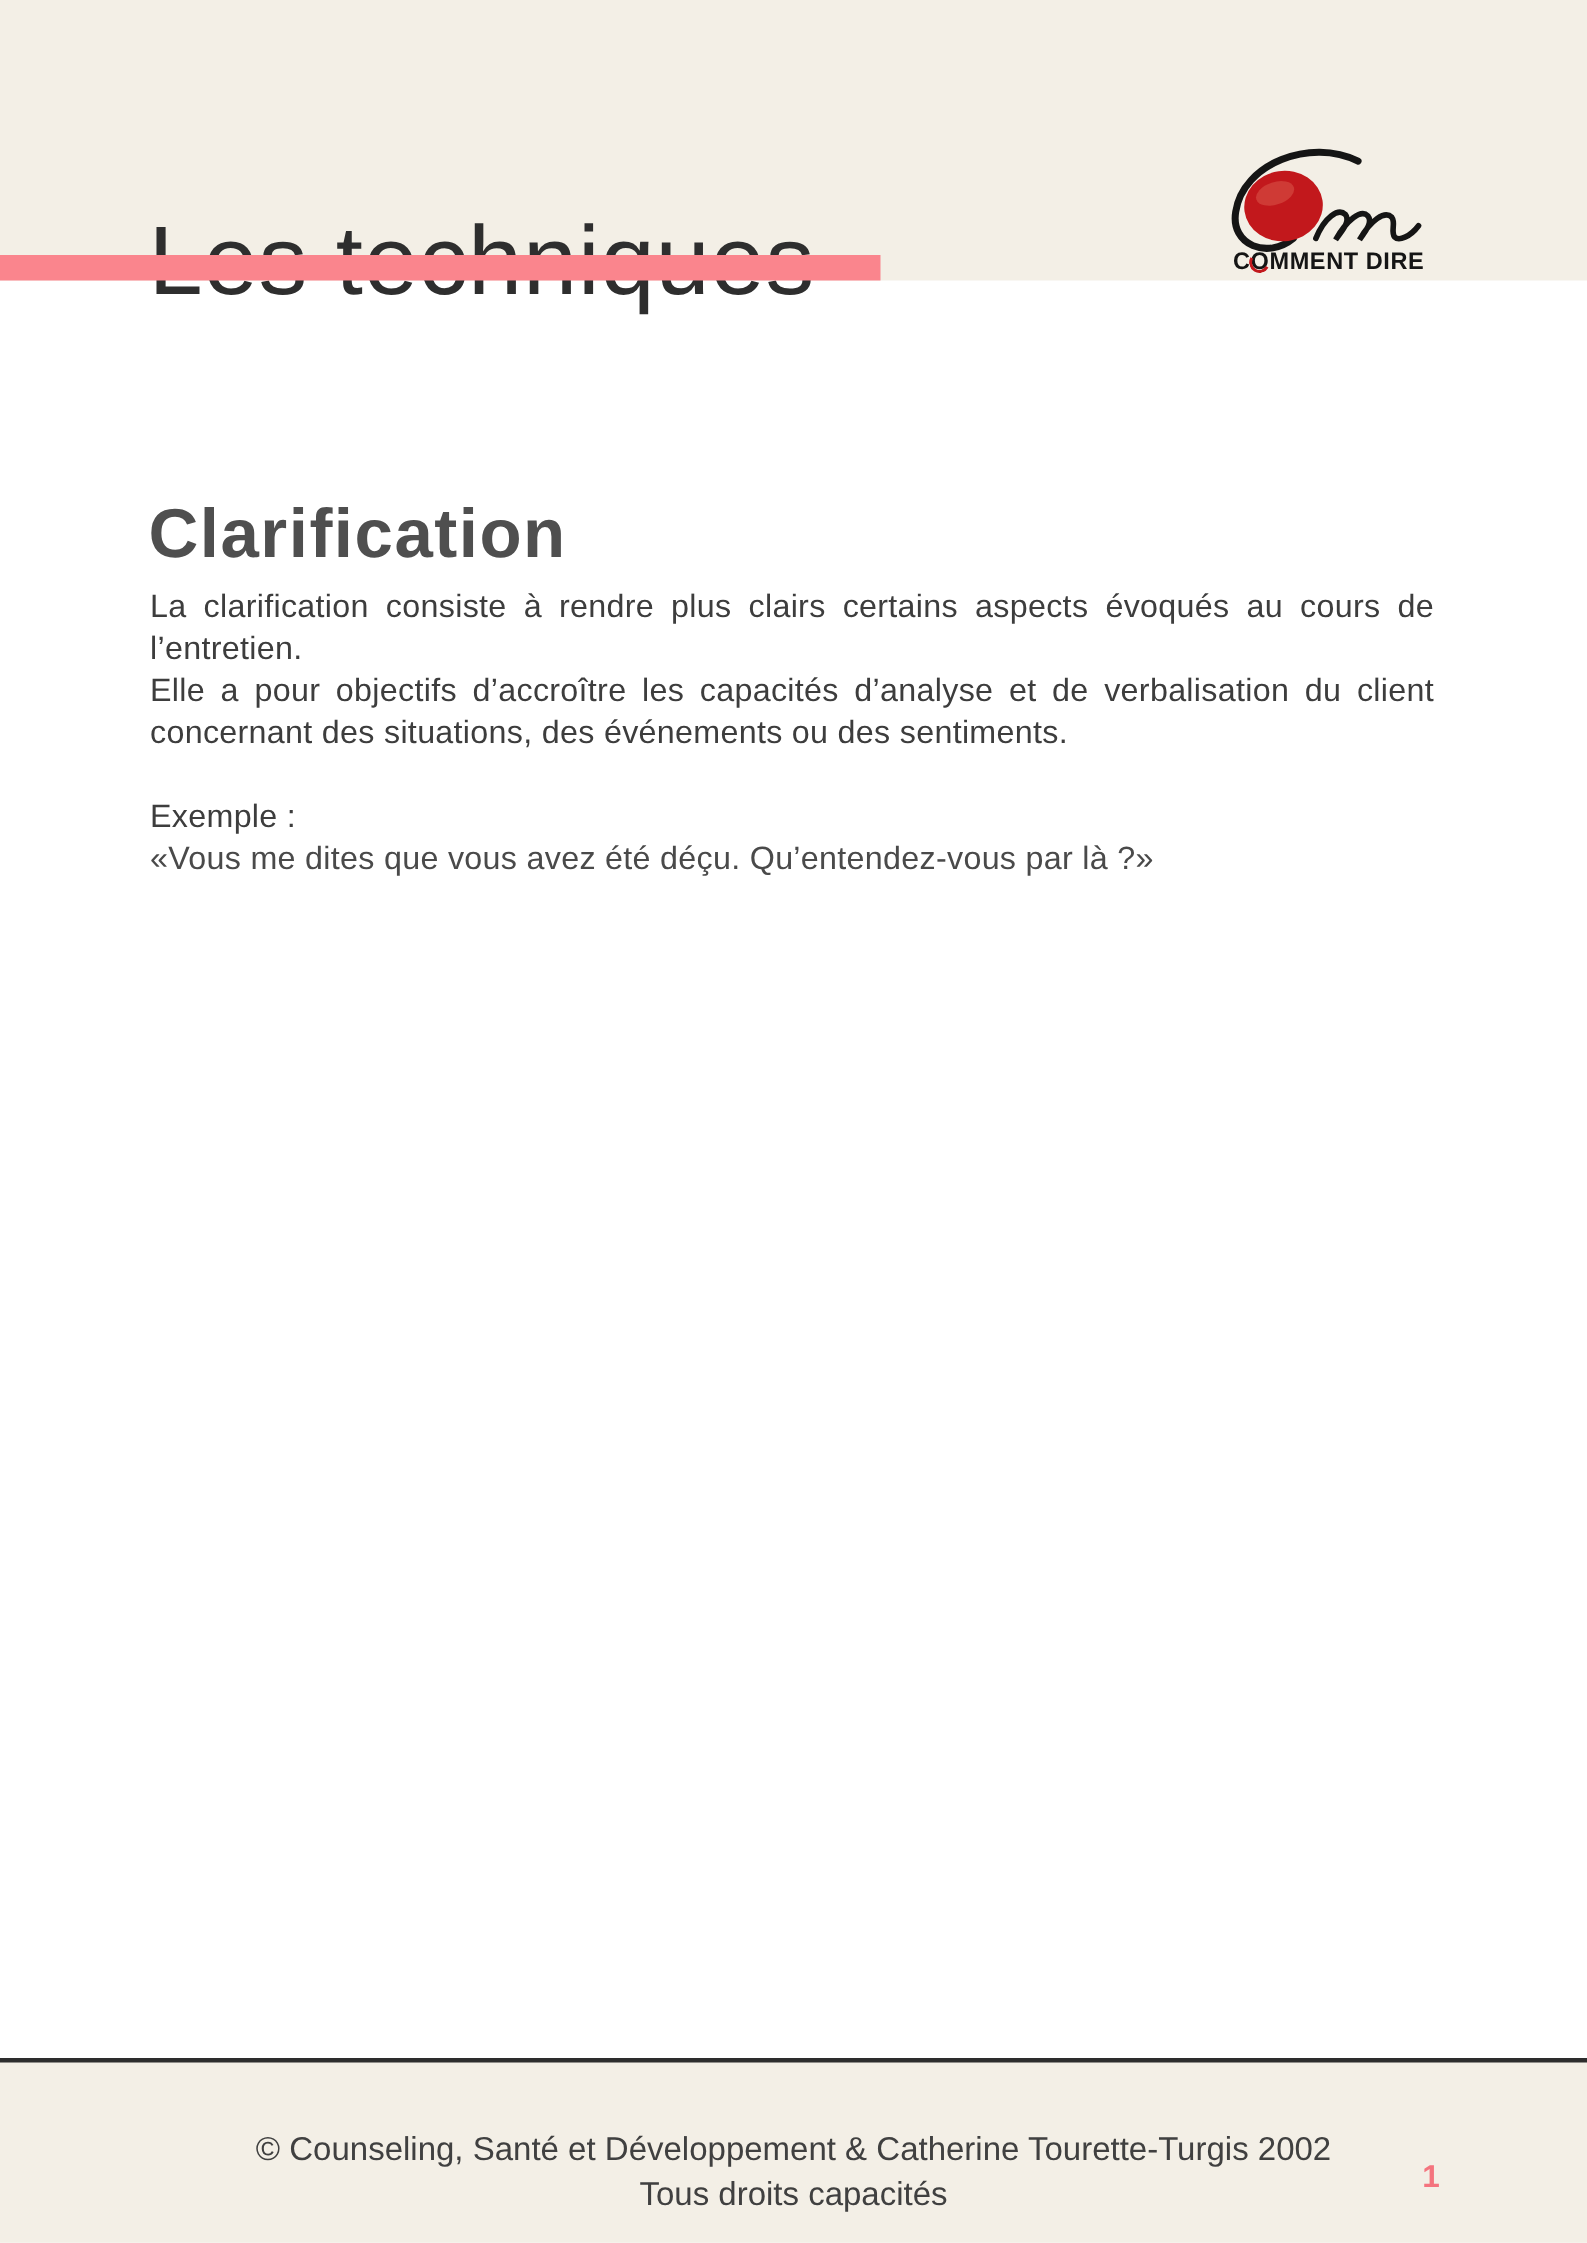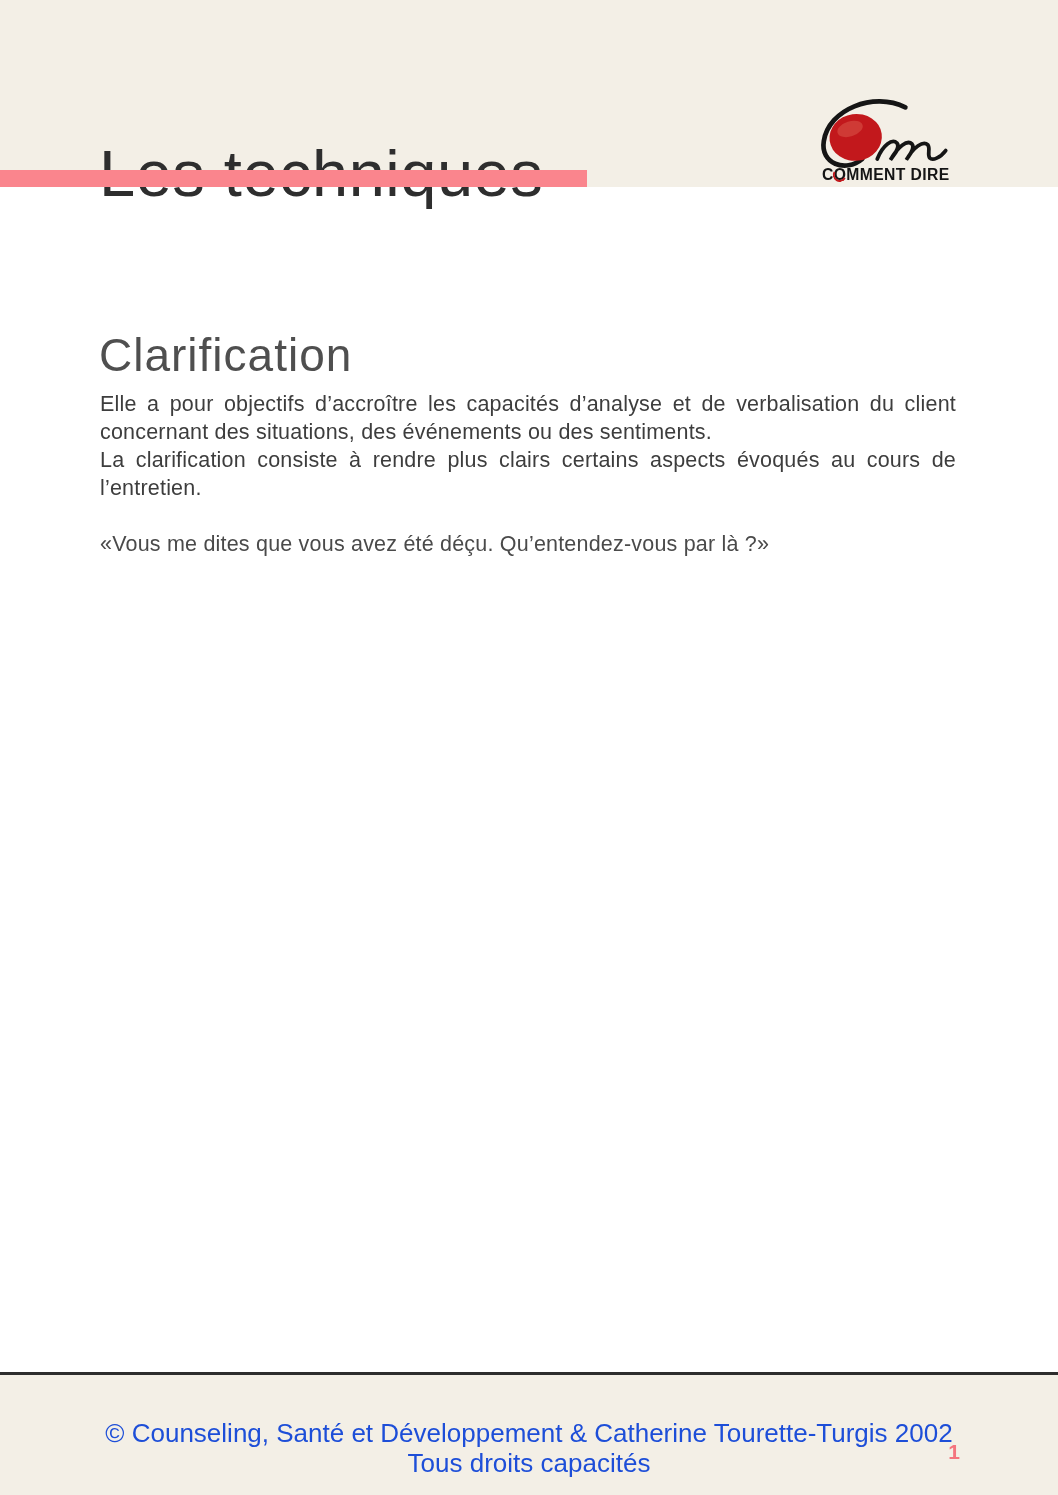--- a/index.html
+++ b/index.html
@@ -77,21 +77,21 @@
     border-bottom-color: #c2181c;
     border-radius: 50%;
     transform: rotate(-15deg);
   }
   
   .section-heading {
     position: absolute;
     left: 99px;
     top: 290px;
     font-size: 46px;
-    font-weight: 400;
+    font-weight: 700;
     letter-spacing: 1px;
     color: #4f4f4f;
     white-space: nowrap;
   }
   .body-copy {
     position: absolute;
     left: 100px;
     top: 390px;
     width: 856px;
     font-size: 21.5px;
@@ -123,23 +123,23 @@
     width: 1058px;
     height: 3px;
     background: #2d2d2d;
   }
   .footer-text {
     position: absolute;
     left: 0;
     top: 1418px;
     width: 1058px;
     text-align: center;
-    font-size: 26px;
+    font-size: 22px;
     line-height: 30px;
-    color: #1d4ed8;
+    color: #404040;
   }
   .footer-text p { margin: 0; }
   .page-number {
     position: absolute;
     left: 944px;
     top: 1440px;
     width: 20px;
     text-align: center;
     font-size: 21px;
     font-weight: 700;
@@ -169,23 +169,24 @@
       </svg>
     </span>
     <div class="logo-wordmark">
       <span>C</span><span class="logo-o"><span>O</span><span class="logo-o-accent"></span></span><span>MMENT DIRE</span>
     </div>
   </div>
 
   <h2 class="section-heading">Clarification</h2>
 
   <div class="body-copy">
+    <p>La clarification consiste à rendre plus clairs certains aspects évoqués au cours de l’entretien.</p>
     <p>Elle a pour objectifs d’accroître les capacités d’analyse et de verbalisation du client concernant des situations, des événements ou des sentiments.</p>
-    <p>La clarification consiste à rendre plus clairs certains aspects évoqués au cours de l’entretien.</p>
     <div class="example-block">
+      <p class="example-label">Exemple :</p>
       <p class="example-quote">«Vous me dites que vous avez été déçu. Qu’entendez-vous par là ?»</p>
     </div>
   </div>
 
   <div class="footer-rule"></div>
   <div class="footer-text">
     <p>© Counseling, Santé et Développement &amp; Catherine Tourette-Turgis 2002</p>
     <p>Tous droits capacités</p>
   </div>
   <div class="page-number">1</div>

